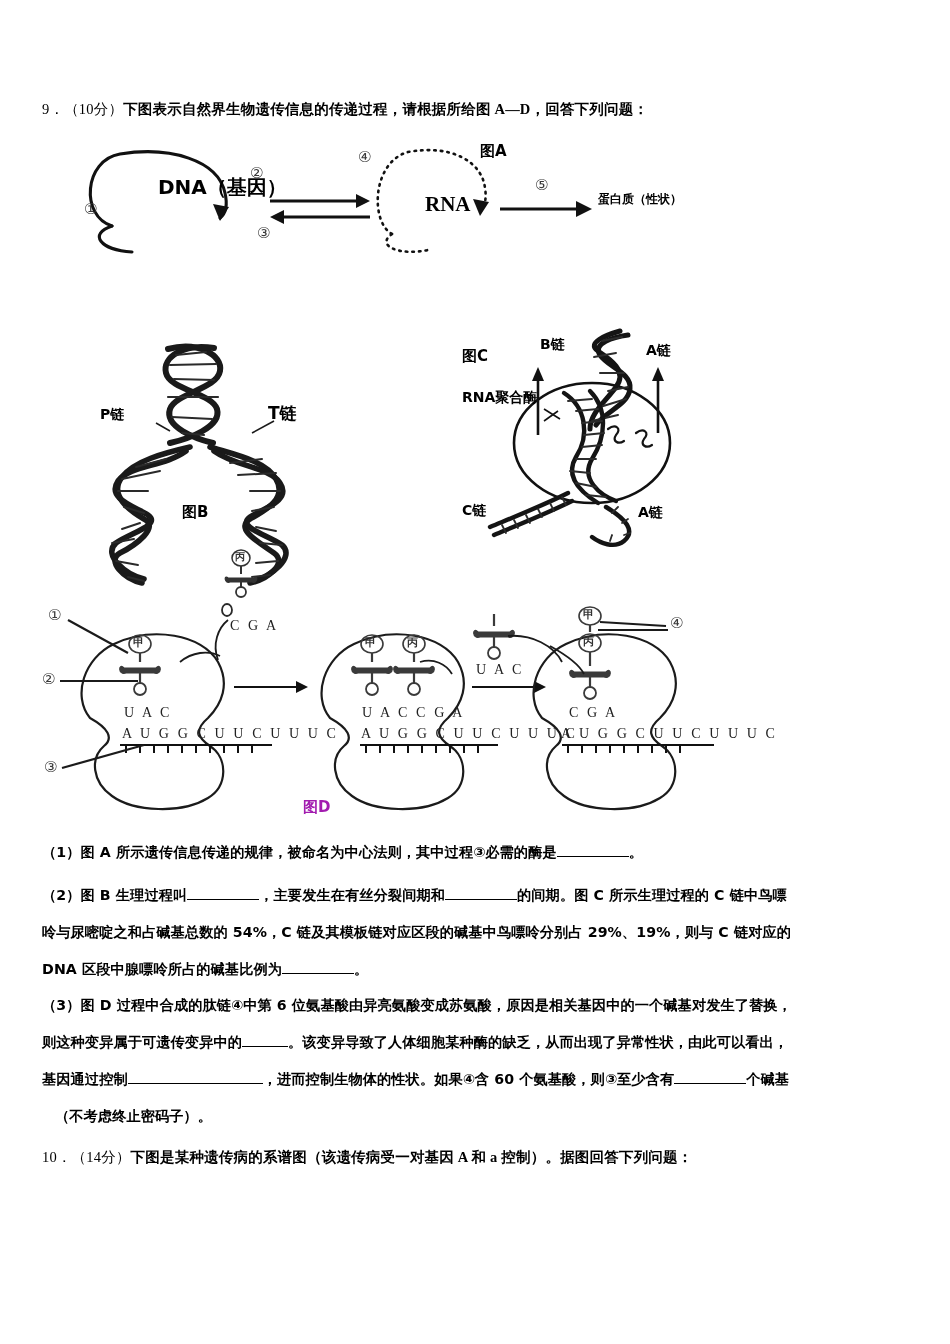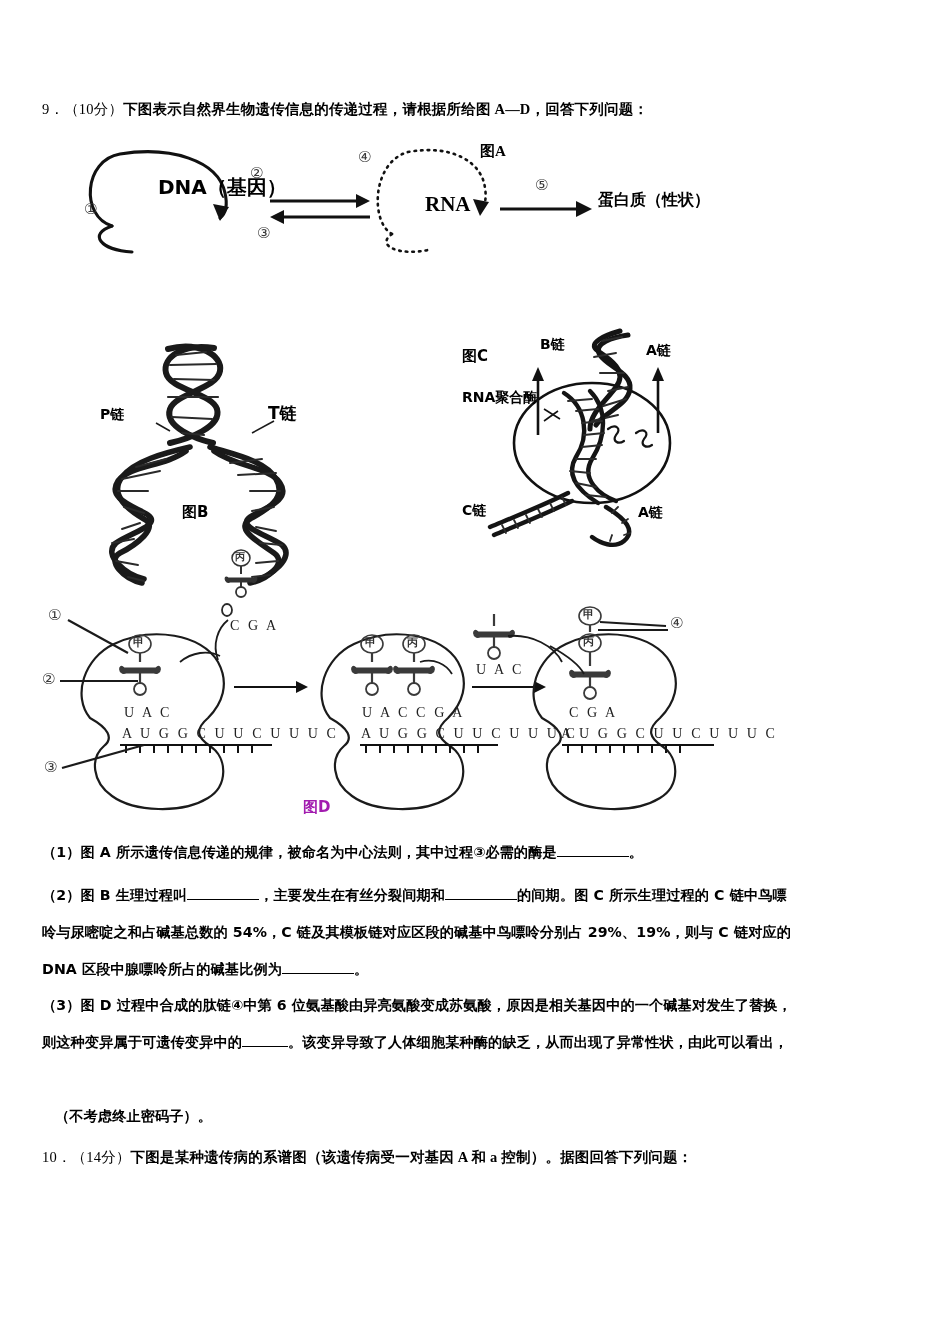--- a/index.html
+++ b/index.html
@@ -106,29 +106,29 @@
       <path d="M 322 96 C 300 84 302 24 338 14 C 382 6 412 24 415 50 C 417 62 414 70 410 74" fill="none" stroke="#111" stroke-width="2.6" stroke-linecap="round" stroke-dasharray="1.6 5"></path>
       <polygon points="410,78 403,61 419,64" fill="#111"></polygon>
       <path d="M 322 96 C 305 108 330 118 358 112" fill="none" stroke="#111" stroke-width="2.6" stroke-linecap="round" stroke-dasharray="1.6 5"></path>
 
       <line x1="430" y1="71" x2="513" y2="71" stroke="#111" stroke-width="3"></line>
       <polygon points="522,71 506,63 506,79" fill="#111"></polygon>
     </svg>
 
     <div class="lbl lbl-cn" style="left:88px; top:39px; font-size:20px;">DNA（基因）</div>
     <div class="lbl" style="left:355px; top:56px; font-size:21px;">RNA</div>
-    <div class="lbl lbl-cn" style="left:528px; top:55px; font-size:16px;font-family:Liberation Mono, monospace;">蛋白质（性状）</div>
+    <div class="lbl lbl-cn" style="left:528px; top:55px; font-size:12px;">蛋白质（性状）</div>
 
     <div class="circnum" style="left:14px; top:64px; font-size:15px;">①</div>
     <div class="circnum" style="left:180px; top:28px; font-size:15px;">②</div>
     <div class="circnum" style="left:187px; top:88px; font-size:15px;">③</div>
     <div class="circnum" style="left:288px; top:12px; font-size:15px;">④</div>
     <div class="circnum" style="left:465px; top:40px; font-size:15px;">⑤</div>
 
-    <div class="figtag" style="left:410px; top:4px;font-family:Liberation Serif, serif;">图A</div>
+    <div class="figtag" style="left:410px; top:4px;">图A</div>
   </div>
 
   <div class="fig" style="left:78px; top:335px; width:300px; height:265px;">
     <svg width="300" height="265" viewBox="0 0 300 265">
       <defs>
         
       </defs>
       <g stroke="#1a1a1a" fill="none" stroke-linecap="round">
 
         <path d="M 90 14 C 120 6 145 20 142 36 C 139 54 98 58 92 74 C 86 92 118 104 135 108" stroke-width="6"></path>
@@ -418,20 +418,23 @@
   </div>
 
   <div class="para" style="top:996px;">
     <span>（3）</span><span>图 D 过程中合成的肽链④中第 6 位氨基酸由异亮氨酸变成苏氨酸，原因是相关基因中的一个碱基对发生了替换，</span>
   </div>
 
   <div class="para" style="top:1033px;">
     <span>则这种变异属于可遗传变异中的</span><span class="blank-s"></span><span>。该变异导致了人体细胞某种酶的缺乏，从而出现了异常性状，由此可以看出，</span>
   </div>
 
+  <div class="para" style="top:1070px;">
+    <span>基因通过控制</span><span class="blank-xl"></span><span>，进而控制生物体的性状。如果④含 60 个氨基酸，则③至少含有</span><span class="blank-m"></span><span>个碱基</span>
+  </div>
 
   <div class="para" style="top:1107px;margin-left:13px;">（不考虑终止密码子）。</div>
 
   <div class="stem" style="top:1148px;">
     <span class="num">10．</span><span class="num">（14分）</span><span>下图是某种遗传病的系谱图（该遗传病受一对基因 A 和 a 控制）。据图回答下列问题：</span>
   </div>
 
 </div>
 
 </body></html>

